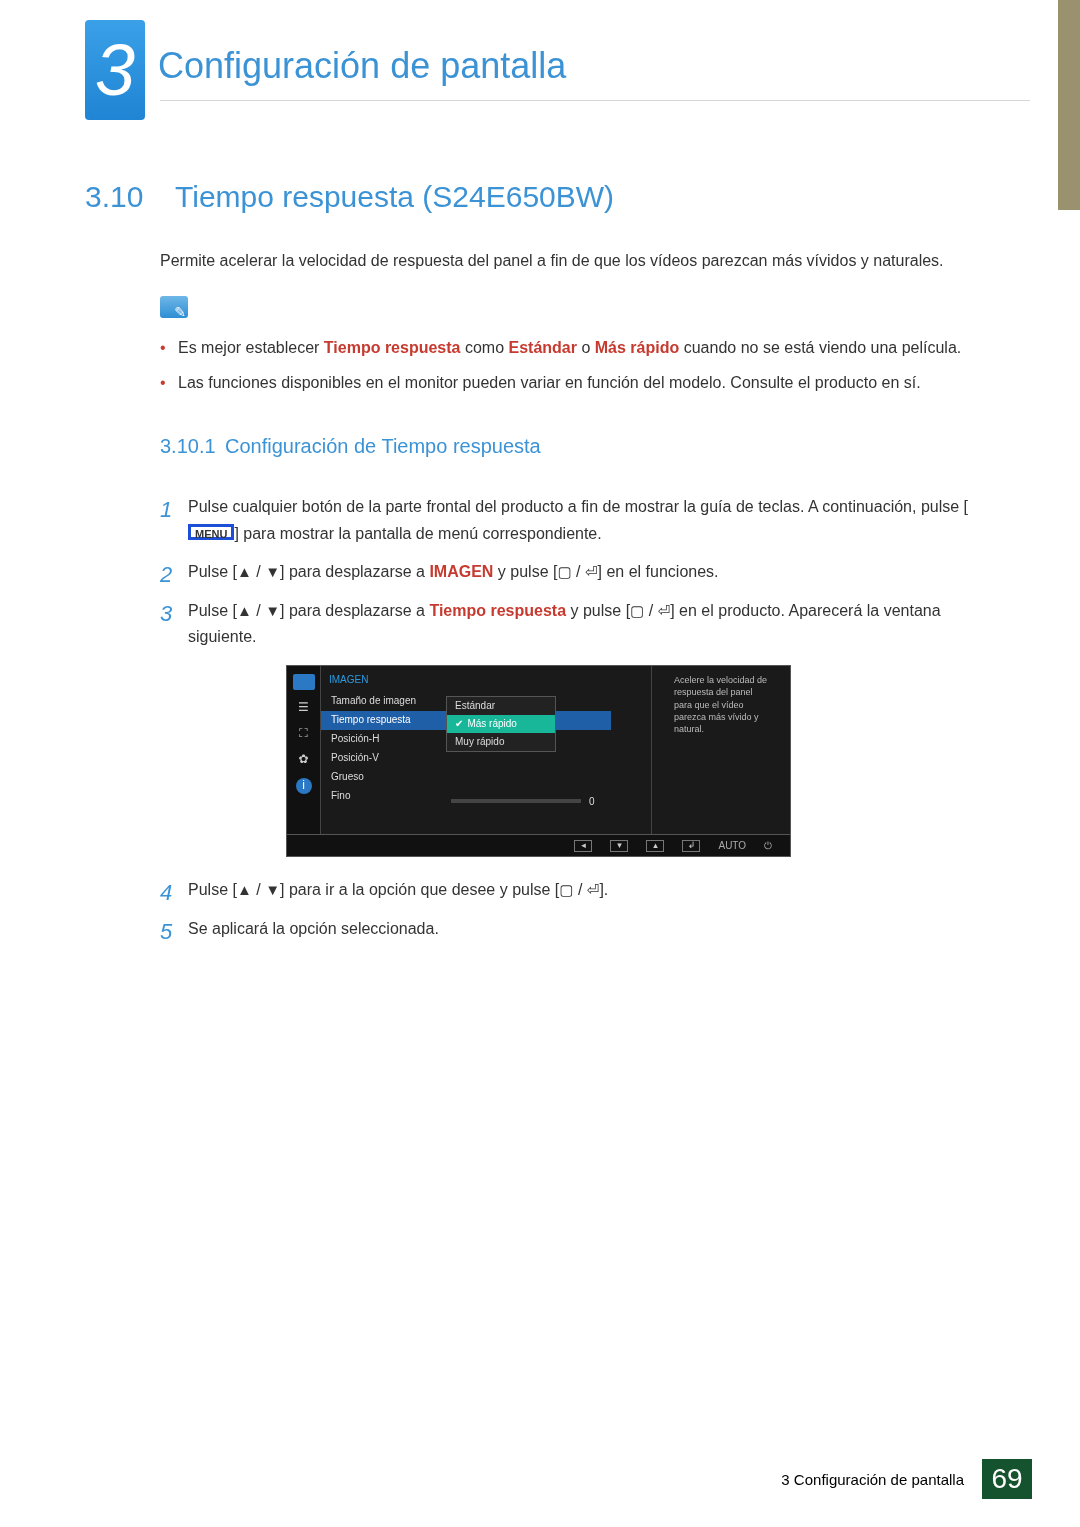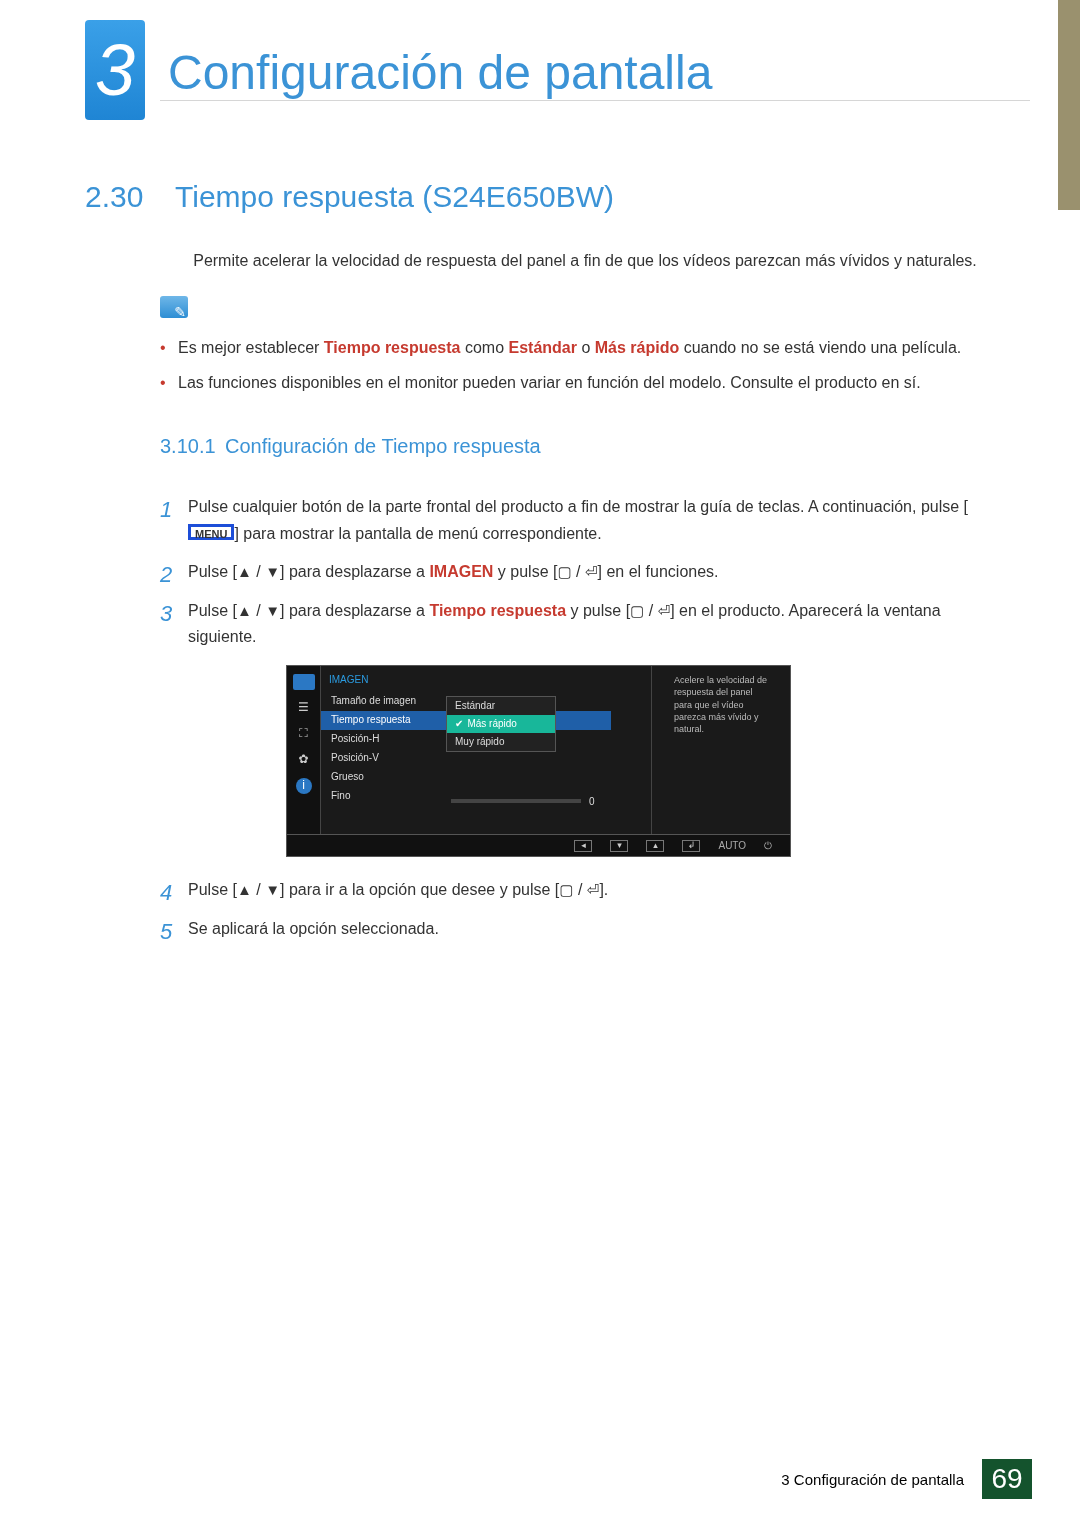--- a/index.html
+++ b/index.html
@@ -5,29 +5,29 @@
   * { box-sizing: border-box; margin: 0; padding: 0; }
   body { background: #fff; width: 1080px; height: 1527px; font-family: Arial, Helvetica, sans-serif; color: #333; position: relative; }
   .page { position: relative; width: 100%; height: 100%; padding: 0; }
   .side-bar { position: absolute; top: 0; right: 0; width: 22px; height: 210px; background: #9a916e; }
 
   .hdr { position: relative; padding-top: 20px; padding-left: 85px; height: 150px; }
   .chapter-badge { position: absolute; left: 85px; top: 20px; width: 60px; height: 100px;
     background: linear-gradient(180deg,#3aa0e8 0%, #1f85d4 100%);
     border-radius: 4px; display:flex; align-items:center; justify-content:center; }
   .chapter-num { color:#fff; font-size:72px; font-weight:300; font-style: italic; }
-  .chapter-title { position:absolute; left:168px; top:45px; font-size:48px; color:#3b93d6; font-weight:400; }
+  .chapter-title { position:absolute; left:158px; top:45px; font-size:36px; color:#3b93d6; font-weight:400; }
   .hdr-rule { position:absolute; left:160px; right:50px; top:100px; border-top:1px solid #d6d6d6; }
 
   .content { position:absolute; left:85px; right:70px; top:180px; }
 
   .h2 { color:#3b93d6; font-size:30px; font-weight:400; margin-bottom:35px; }
   .h2 .num { display:inline-block; width:90px; }
 
-  .para { font-size:16px; line-height:1.55; color:#333; margin-left:75px; margin-bottom:22px;text-align:center; }
+  .para { font-size:16px; line-height:1.55; color:#333; margin-left:75px; margin-bottom:22px; }
 
   .note-row { margin-left:75px; display:flex; gap:18px; margin-bottom:30px;flex-direction:column; }
   .note-icon { width:28px; height:22px; flex:none;
     background:linear-gradient(180deg,#6fb7e8,#2e8ed4); border-radius:3px; position:relative; }
   .note-icon::after { content:"✎"; position:absolute; right:2px; bottom:-2px; color:#fff; font-size:14px; }
   .note-list { flex:1; list-style:none; }
   .note-list li { position:relative; padding-left:18px; font-size:16px; line-height:1.55; margin-bottom:10px; }
   .note-list li::before { content:"•"; position:absolute; left:0; top:0; color:#c63a2f; font-size:16px; }
 
   .strong-term { color:#c63a2f; font-weight:bold; }
@@ -74,21 +74,21 @@
   <header class="hdr">
     <div class="chapter-badge">
       <span class="chapter-num">3</span>
     </div>
     <div class="chapter-title">Configuración de pantalla</div>
     <div class="hdr-rule"></div>
   </header>
 
   <main class="content">
     <h2 class="h2">
-      <span class="num">2.30</span><span>Tiempo respuesta (S24E650BW)</span>
+      <span class="num">3.10</span><span>Tiempo respuesta (S24E650BW)</span>
     </h2>
 
     <p class="para">Permite acelerar la velocidad de respuesta del panel a fin de que los vídeos parezcan más vívidos y naturales.</p>
 
     <div class="note-row">
       <div class="note-icon"></div>
       <ul class="note-list">
         <li>
           <span>Es mejor establecer </span>
           <span class="strong-term">Tiempo respuesta</span>

